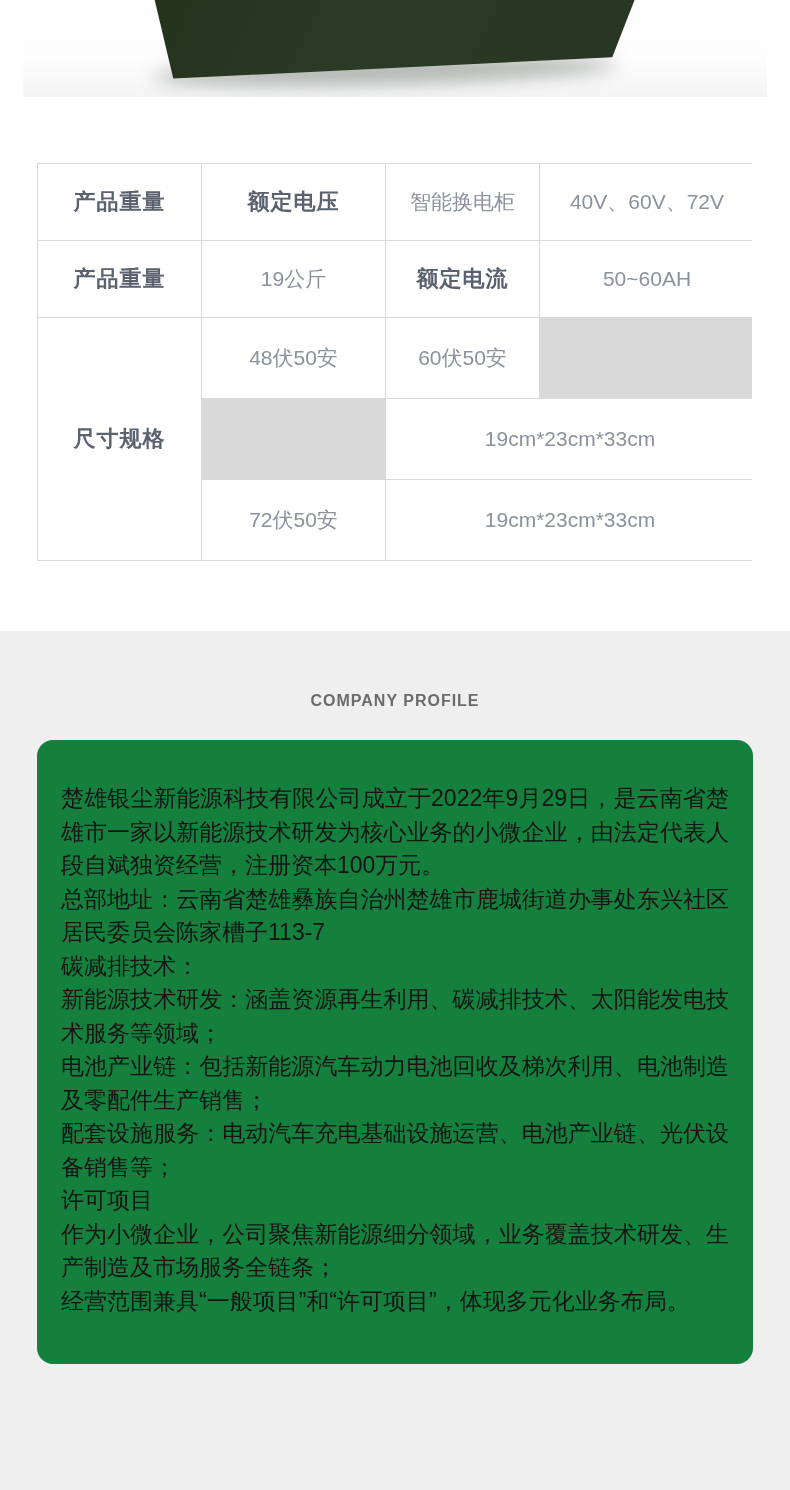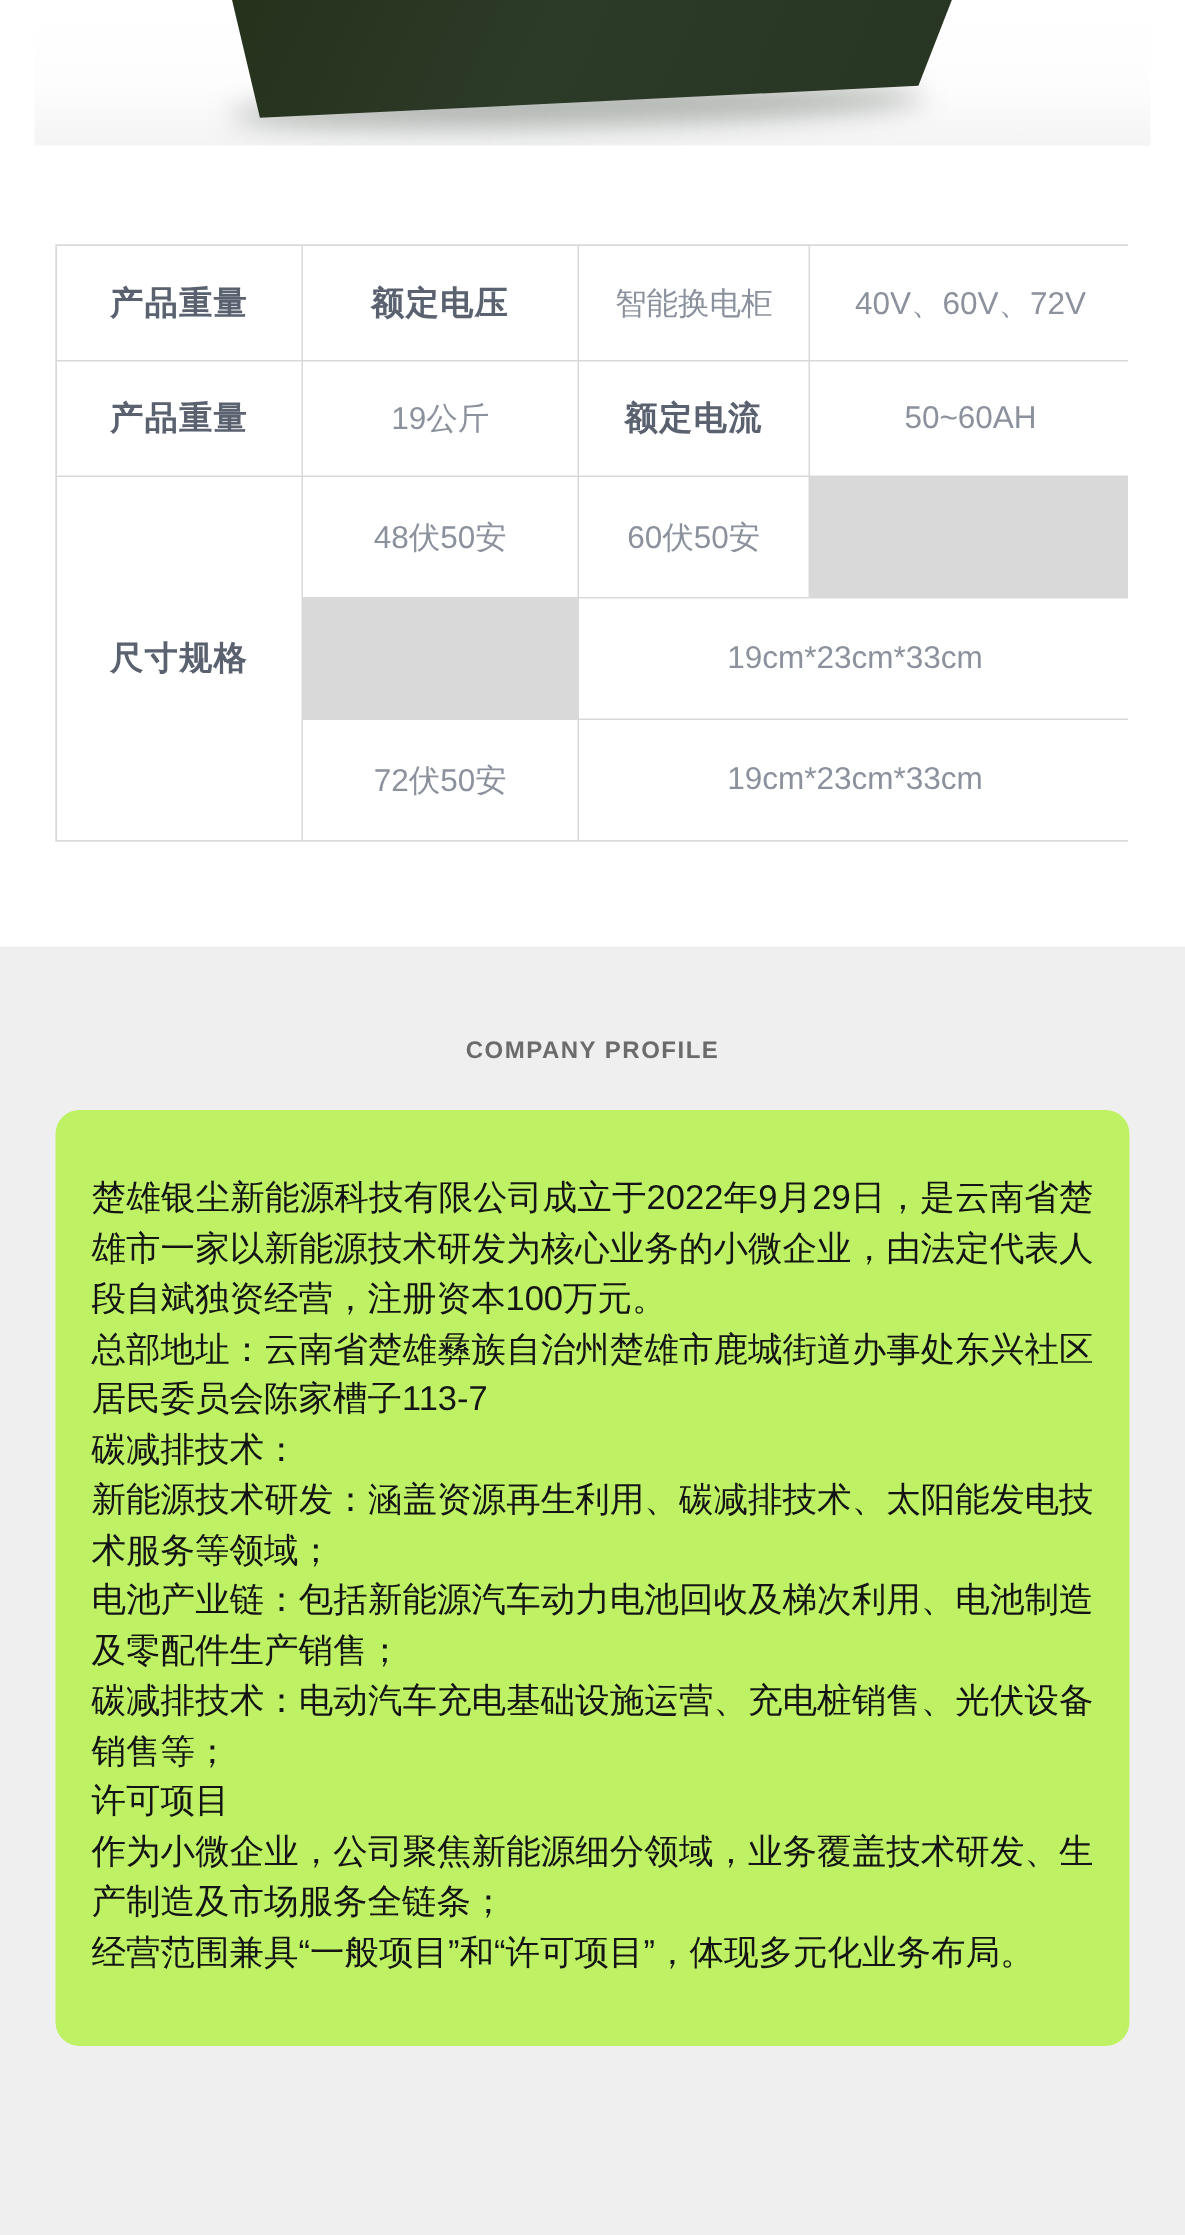--- a/index.html
+++ b/index.html
@@ -87,21 +87,21 @@
   .profile-subtitle {
     text-align: center;
     font-size: 16px;
     font-weight: bold;
     color: #6b6b6b;
     letter-spacing: 1px;
     margin-top: 12px;
   }
   .profile-card {
     margin: 30px 37px 0;
-    background: #bef264;
+    background: #15803d;
     border-radius: 16px;
     padding: 42px 24px 46px;
   }
   .profile-card p {
     font-size: 23px;
     line-height: 33.5px;
     color: #141414;
     text-align: justify;
   }
 </style>
@@ -137,18 +137,18 @@
 </div>
 
 <div class="profile-section">
   <div class="profile-subtitle">COMPANY PROFILE</div>
   <div class="profile-card">
     <p>楚雄银尘新能源科技有限公司成立于2022年9月29日，是云南省楚雄市一家以新能源技术研发为核心业务的小微企业，由法定代表人段自斌独资经营，注册资本100万元。</p>
     <p>总部地址：云南省楚雄彝族自治州楚雄市鹿城街道办事处东兴社区居民委员会陈家槽子113-7</p>
     <p>碳减排技术：</p>
     <p>新能源技术研发：涵盖资源再生利用、碳减排技术、太阳能发电技术服务等领域；</p>
     <p>电池产业链：包括新能源汽车动力电池回收及梯次利用、电池制造及零配件生产销售；</p>
-    <p>碳减排技术：电动汽车充电基础设施运营、充电桩销售、光伏设备销售等；</p>
+    <p>配套设施服务：电动汽车充电基础设施运营、电池产业链、光伏设备销售等；</p>
     <p>许可项目</p>
     <p>作为小微企业，公司聚焦新能源细分领域，业务覆盖技术研发、生产制造及市场服务全链条；</p>
     <p>经营范围兼具“一般项目”和“许可项目”，体现多元化业务布局。</p>
   </div>
 </div>
 
 </body></html>

